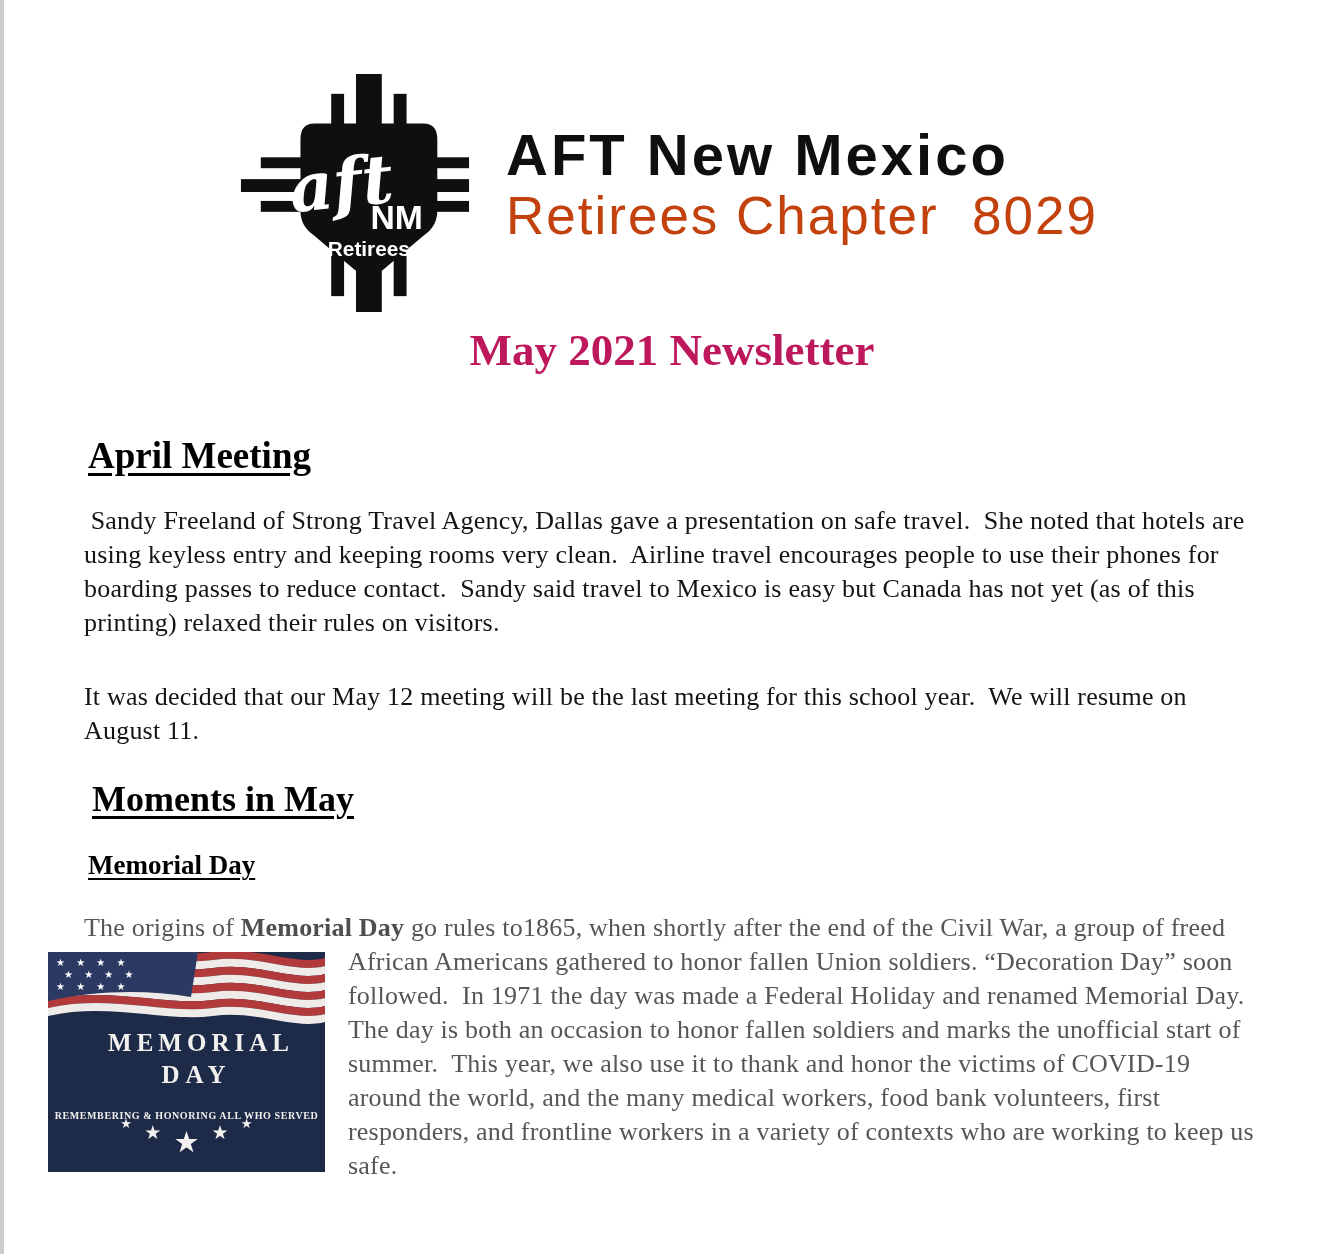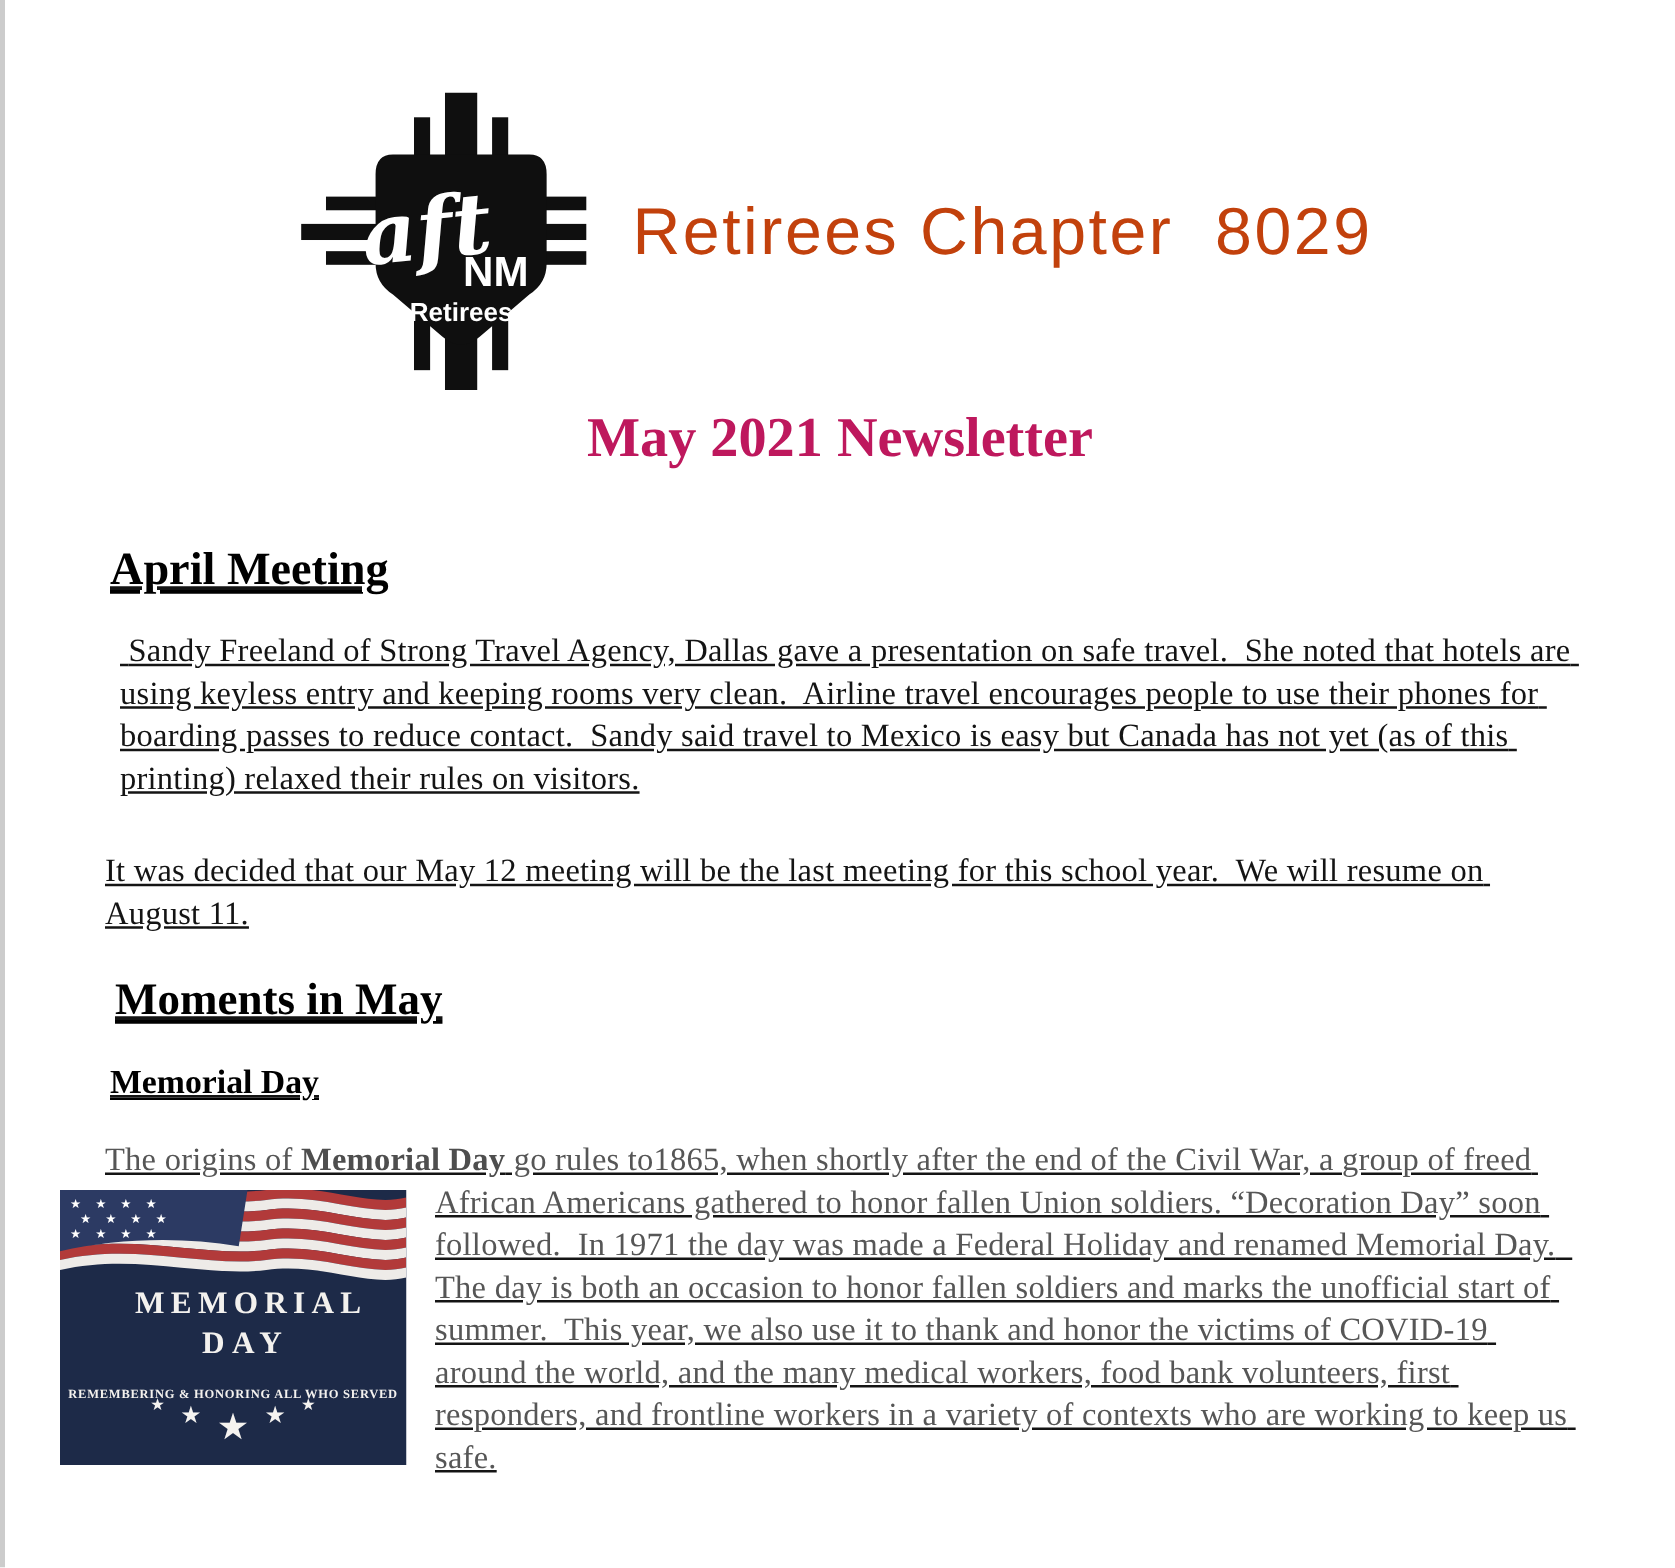--- a/index.html
+++ b/index.html
@@ -14,29 +14,29 @@
   }
   
   .masthead{padding-top:74px;}
   .logo-row{display:flex;align-items:center;margin-left:236px;height:238px;}
   .zia{width:230px;height:238px;flex:0 0 auto;display:block;}
   .org-text{margin-left:36px;line-height:1.02;margin-top:-18px;}
   .org-name{font-family:"Liberation Sans",sans-serif;font-weight:700;font-size:58px;letter-spacing:3px;color:#0f0f0f;}
   .org-sub{font-family:"Liberation Sans",sans-serif;font-weight:400;font-size:53px;letter-spacing:2px;color:#c2410c;margin-top:4px;white-space:pre;}
   .title{text-align:center;font-size:45px;font-weight:700;margin:12px 0 0 0;color:#be185d;}
   
-  .content{padding:0 82px 0 80px;text-decoration:underline;}
+  .content{padding:0 82px 0 80px;}
   h2,h3{margin:0;font-weight:700;color:#000;}
   .h-april{font-size:37px;margin:58px 0 0 4px;}
   .h-moments{font-size:36px;margin:30px 0 0 8px;}
   .h-memorial{font-size:27px;margin:30px 0 0 4px;}
   .u{text-decoration:underline;text-decoration-thickness:3px;text-underline-offset:5px;}
   .u2{text-decoration:underline;text-decoration-thickness:2px;text-underline-offset:4px;}
   .body-p{font-size:26px;line-height:34px;margin:0;white-space:pre-wrap;letter-spacing:0.2px;}
-  .p1{margin-top:27px;margin-left:12px;}
+  .p1{margin-top:27px;}
   .p2{margin-top:40px;}
   .memorial-p{margin-top:30px;color:var(--memorial_text);}
   .memorial-p b{font-weight:700;color:#4e4e4e;}
   
   .mimg{
     display:block;float:left;width:277px;height:220px;
     margin:7px 23px 10px -36px;background:var(--navy_bg);
     position:relative;overflow:hidden;white-space:normal;
   }
   .mflag{display:block;width:277px;height:95px;}
@@ -73,20 +73,21 @@
           <rect x="166" y="106" width="64" height="13"></rect>
           <rect x="186" y="84" width="44" height="11"></rect>
           <rect x="186" y="128" width="44" height="11"></rect>
           <path d="M74 50 L184 50 Q198 50 198 66 L198 138 Q198 154 184 163 L144 197 Q129 210 114 197 L74 163 Q60 154 60 138 L60 66 Q60 50 74 50 Z"></path>
         </g>
         <text x="102" y="134" text-anchor="middle" fill="#ffffff" font-family="DejaVu Serif, serif" font-style="italic" font-weight="700" font-size="68" transform="rotate(-6 102 120)">aft</text>
         <text x="157" y="156" text-anchor="middle" fill="#ffffff" font-family="Liberation Sans, sans-serif" font-weight="700" font-size="34">NM</text>
         <text x="129" y="184" text-anchor="middle" fill="#ffffff" font-family="Liberation Sans, sans-serif" font-weight="700" font-size="21">Retirees</text>
       </svg>
       <div class="org-text">
+        <div class="org-name">AFT New Mexico</div>
         <div class="org-sub">Retirees Chapter  8029</div>
       </div>
     </div>
     <h1 class="title">May 2021 Newsletter</h1>
   </header>
 
   <main class="content">
 
     <h2 class="h-april"><span class="u">April Meeting</span></h2>
 

